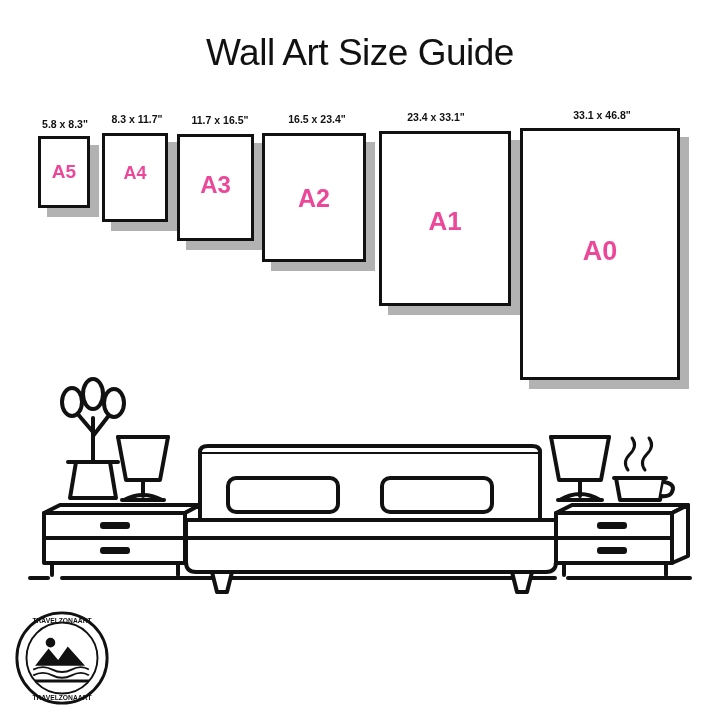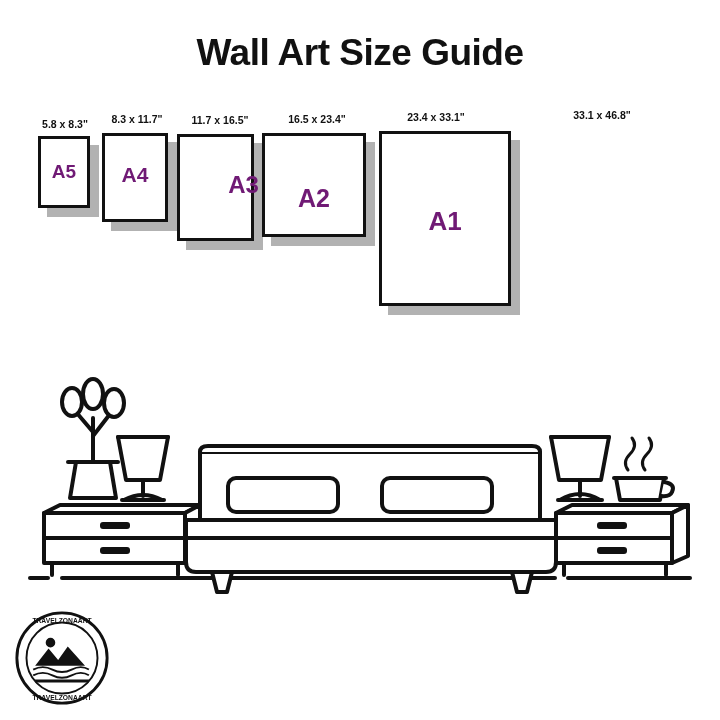--- a/index.html
+++ b/index.html
@@ -11,39 +11,39 @@
     overflow:hidden;
     position:relative;
   }
   #page{position:relative;width:720px;height:720px;}
 
   
   .title{
     position:absolute;top:32px;left:0;width:720px;
     text-align:center;
     font-size:37px;
-    font-weight:bold;
+    font-weight:normal;
     letter-spacing:-0.5px;
     color:#111111;
   }
 
   
   .frame{
     position:absolute;
     background:#ffffff;
     border:3px solid #111111;
     box-sizing:border-box;
     box-shadow:9px 9px 0 0 rgba(0,0,0,0.30);
   }
   .frame .flabel{
     position:absolute;
     left:0;width:100%;
     text-align:center;
     font-weight:bold;
-    color:#701a75;
+    color:#ec4899;
   }
   .dimlabel{
     position:absolute;
     font-size:10.5px;
     font-weight:bold;
     color:#111111;
     white-space:nowrap;
     text-align:center;
   }
 
@@ -75,39 +75,42 @@
 
   <div class="title">Wall Art Size Guide</div>
 
   <div class="dimlabel" style="left:32px;top:118px;width:66px;">5.8 x 8.3"</div>
   <div class="frame" style="left:38px;top:136px;width:52px;height:72px;">
     <div class="flabel" style="top:22px;font-size:19px;">A5</div>
   </div>
 
   <div class="dimlabel" style="left:95px;top:113px;width:84px;">8.3 x 11.7"</div>
   <div class="frame" style="left:102px;top:133px;width:66px;height:89px;">
-    <div class="flabel" style="top:27px;font-size:21px;">A4</div>
+    <div class="flabel" style="top:27px;font-size:18px;">A4</div>
   </div>
 
   <div class="dimlabel" style="left:168px;top:114px;width:104px;">11.7 x 16.5"</div>
   <div class="frame" style="left:177px;top:134px;width:77px;height:107px;">
-    <div class="flabel" style="top:34px;font-size:24px;padding-left:28px;">A3</div>
+    <div class="flabel" style="top:34px;font-size:24px;">A3</div>
   </div>
 
   <div class="dimlabel" style="left:262px;top:113px;width:110px;">16.5 x 23.4"</div>
-  <div class="frame" style="left:262px;top:133px;width:104px;height:104px;">
+  <div class="frame" style="left:262px;top:133px;width:104px;height:129px;">
     <div class="flabel" style="top:48px;font-size:25px;">A2</div>
   </div>
 
   <div class="dimlabel" style="left:378px;top:111px;width:116px;">23.4 x 33.1"</div>
   <div class="frame" style="left:379px;top:131px;width:132px;height:175px;">
     <div class="flabel" style="top:72px;font-size:26px;">A1</div>
   </div>
 
   <div class="dimlabel" style="left:520px;top:109px;width:164px;">33.1 x 46.8"</div>
+  <div class="frame" style="left:520px;top:128px;width:160px;height:252px;">
+    <div class="flabel" style="top:105px;font-size:27px;">A0</div>
+  </div>
 
   <svg class="artsvg" width="720" height="720" viewBox="0 0 720 720" fill="none" stroke="#111111" stroke-width="4" stroke-linecap="round" stroke-linejoin="round">
 
     <g stroke-width="4">
       <line x1="30" y1="578" x2="48" y2="578"></line>
       <line x1="62" y1="578" x2="555" y2="578"></line>
       <line x1="568" y1="578" x2="690" y2="578"></line>
     </g>
 
     <g>

